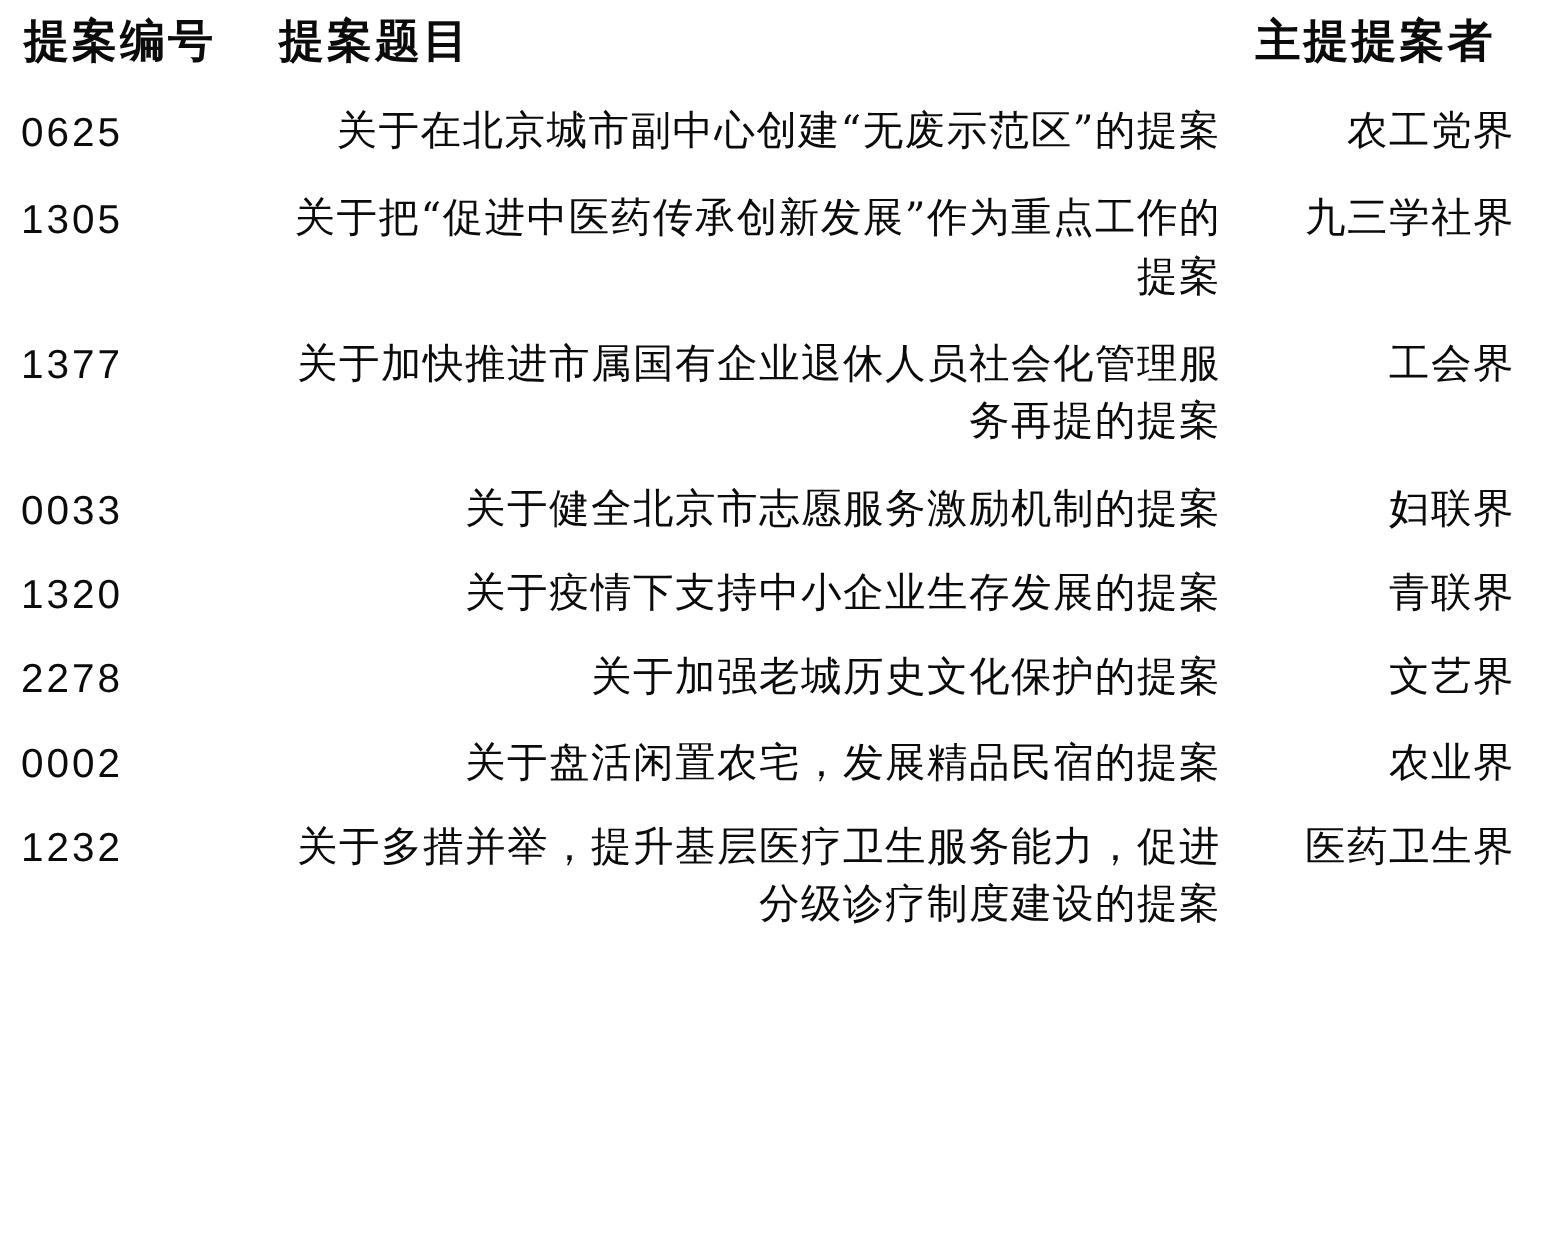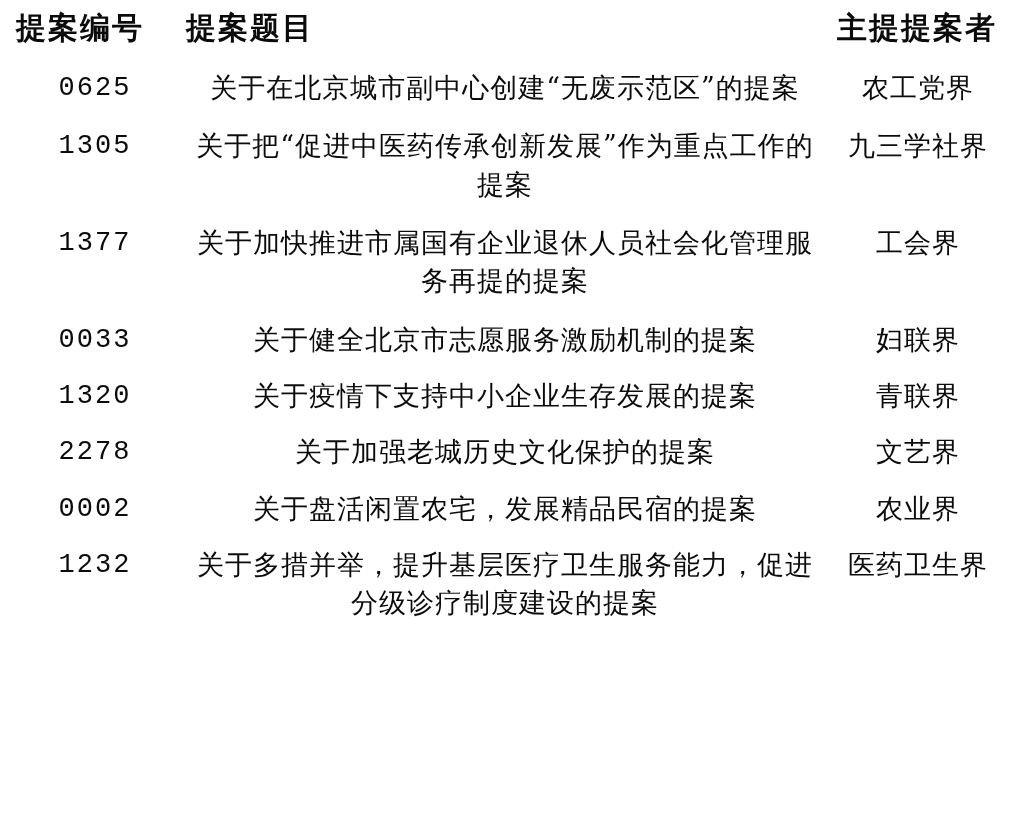--- a/index.html
+++ b/index.html
@@ -52,33 +52,33 @@
   }
 
   tbody td {
     font-size: 27px;
     line-height: 1.42;
     vertical-align: top;
     padding: 9px 0 9px 0;
     letter-spacing: 1px;
   }
   td.d-number {
-    text-align: center;
-    font-family: Liberation Mono, monospace;
+    text-align: left;
+    font-family: Liberation Sans, sans-serif;
     letter-spacing: 2px;
     padding-right: 10px;
     white-space: nowrap;
   }
   td.d-title {
-    text-align: center;
+    text-align: right;
     padding-left: 10px;
     padding-right: 12px;
   }
   td.d-author {
-    text-align: center;
+    text-align: right;
     white-space: nowrap;
     padding-right: 4px;
   }
   tbody tr.two-line td { padding-bottom: 11px; }
 </style>
 </head>
 <body>
 
 <div class="page">
   <table class="proposals">

